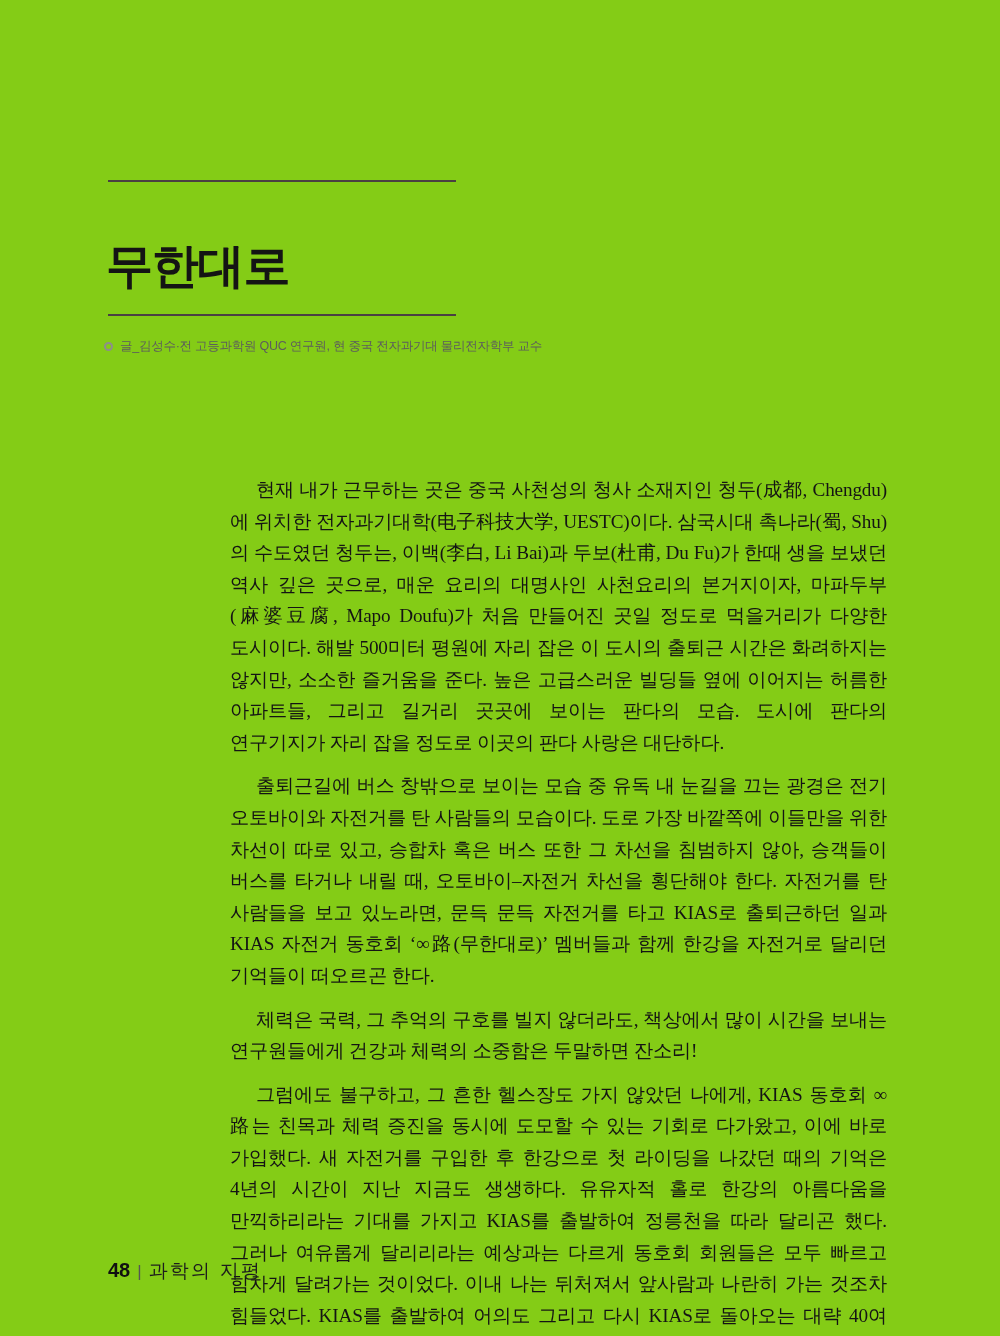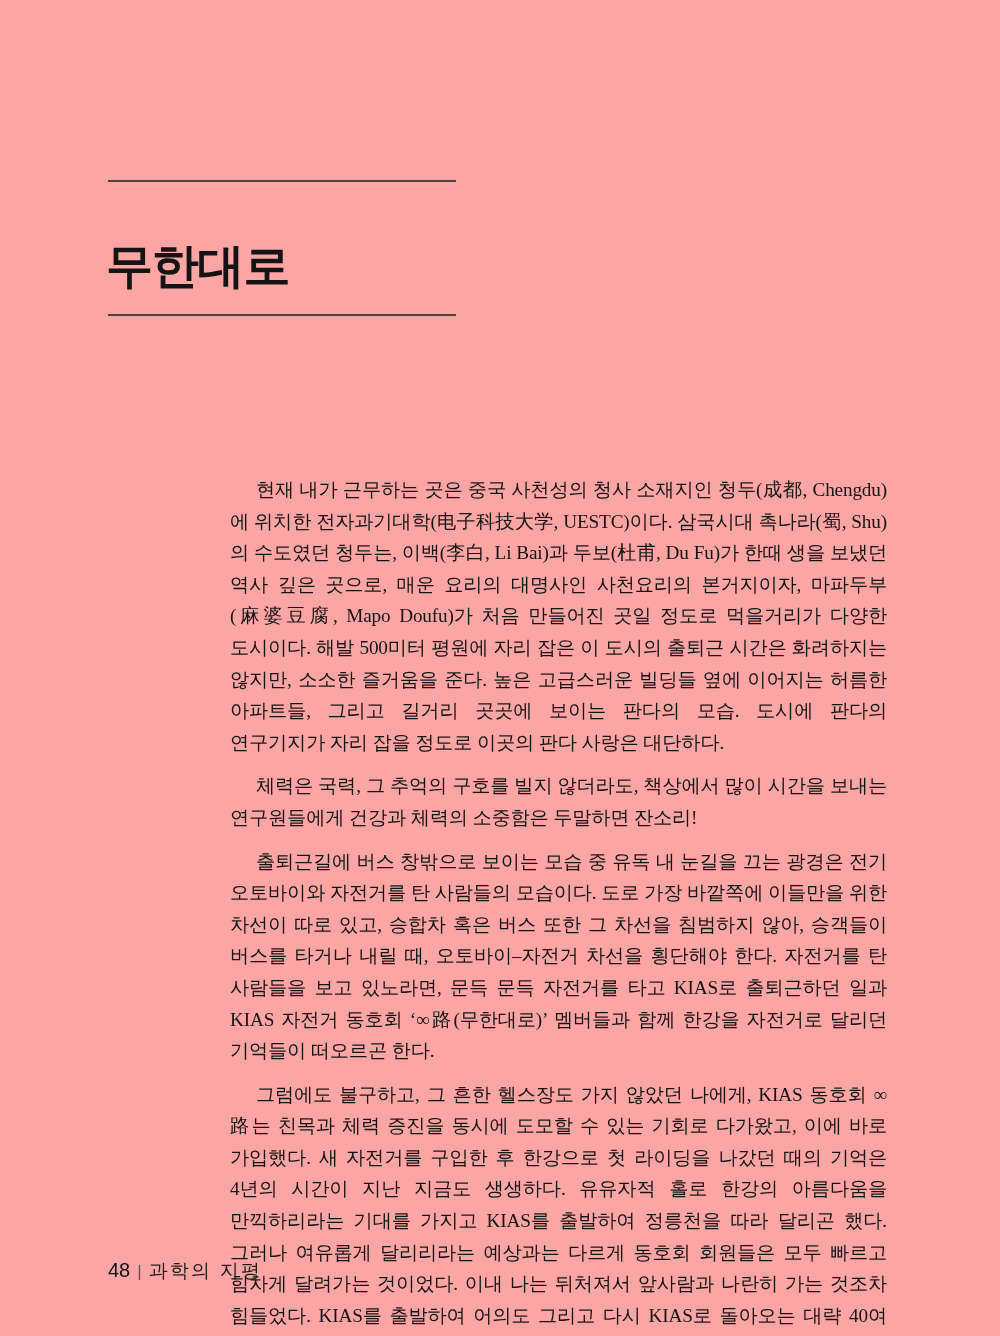--- a/index.html
+++ b/index.html
@@ -13,21 +13,21 @@
     height: 1336px;
     position: relative;
     overflow: hidden;
     font-family: "Liberation Serif", "DejaVu Serif", serif;
     color: #1a1a1a;
   }
 
   .page {
     position: absolute;
     inset: 0;
-    background: #fca5a5;
+    background: #84cc16;
   }
 
   
   .rule {
     position: absolute;
     left: 108px;
     width: 348px;
     height: 2px;
     background: #4a4042;
     border: 0;
@@ -98,21 +98,21 @@
     position: absolute;
     left: 108px;
     top: 1258px;
     display: flex;
     align-items: baseline;
     font-family: "Liberation Sans", "DejaVu Sans", sans-serif;
     white-space: nowrap;
   }
   .footer-page-number {
     font-size: 20px;
-    font-weight: 400;
+    font-weight: 700;
     color: #111111;
     letter-spacing: 0px;
   }
   .footer-divider {
     margin: 0 7px 0 7px;
     font-size: 17px;
     font-weight: 300;
     color: #555555;
   }
   .footer-publication {
@@ -125,25 +125,29 @@
 <body>
 
 <div class="page">
 
   <hr class="rule rule-top">
 
   <h1 class="article-title">무한대로</h1>
 
   <hr class="rule rule-bottom">
 
+  <div class="byline">
+    <span class="byline-bullet"></span>
+    <span>글_김성수·전 고등과학원 QUC 연구원, 현 중국 전자과기대 물리전자학부 교수</span>
+  </div>
 
   <div class="body-copy">
     <p>현재 내가 근무하는 곳은 중국 사천성의 청사 소재지인 청두(成都, Chengdu)에 위치한 전자과기대학(电子科技大学, UESTC)이다. 삼국시대 촉나라(蜀, Shu)의 수도였던 청두는, 이백(李白, Li Bai)과 두보(杜甫, Du Fu)가 한때 생을 보냈던 역사 깊은 곳으로, 매운 요리의 대명사인 사천요리의 본거지이자, 마파두부(麻婆豆腐, Mapo Doufu)가 처음 만들어진 곳일 정도로 먹을거리가 다양한 도시이다. 해발 500미터 평원에 자리 잡은 이 도시의 출퇴근 시간은 화려하지는 않지만, 소소한 즐거움을 준다. 높은 고급스러운 빌딩들 옆에 이어지는 허름한 아파트들, 그리고 길거리 곳곳에 보이는 판다의 모습. 도시에 판다의 연구기지가 자리 잡을 정도로 이곳의 판다 사랑은 대단하다.</p>
+    <p>출퇴근길에 버스 창밖으로 보이는 모습 중 유독 내 눈길을 끄는 광경은 전기 오토바이와 자전거를 탄 사람들의 모습이다. 도로 가장 바깥쪽에 이들만을 위한 차선이 따로 있고, 승합차 혹은 버스 또한 그 차선을 침범하지 않아, 승객들이 버스를 타거나 내릴 때, 오토바이–자전거 차선을 횡단해야 한다. 자전거를 탄 사람들을 보고 있노라면, 문득 문득 자전거를 타고 KIAS로 출퇴근하던 일과 KIAS 자전거 동호회 ‘∞路(무한대로)’ 멤버들과 함께 한강을 자전거로 달리던 기억들이 떠오르곤 한다.</p>
     <p>체력은 국력, 그 추억의 구호를 빌지 않더라도, 책상에서 많이 시간을 보내는 연구원들에게 건강과 체력의 소중함은 두말하면 잔소리!</p>
-    <p>출퇴근길에 버스 창밖으로 보이는 모습 중 유독 내 눈길을 끄는 광경은 전기 오토바이와 자전거를 탄 사람들의 모습이다. 도로 가장 바깥쪽에 이들만을 위한 차선이 따로 있고, 승합차 혹은 버스 또한 그 차선을 침범하지 않아, 승객들이 버스를 타거나 내릴 때, 오토바이–자전거 차선을 횡단해야 한다. 자전거를 탄 사람들을 보고 있노라면, 문득 문득 자전거를 타고 KIAS로 출퇴근하던 일과 KIAS 자전거 동호회 ‘∞路(무한대로)’ 멤버들과 함께 한강을 자전거로 달리던 기억들이 떠오르곤 한다.</p>
     <p>그럼에도 불구하고, 그 흔한 헬스장도 가지 않았던 나에게, KIAS 동호회 ∞路는 친목과 체력 증진을 동시에 도모할 수 있는 기회로 다가왔고, 이에 바로 가입했다. 새 자전거를 구입한 후 한강으로 첫 라이딩을 나갔던 때의 기억은 4년의 시간이 지난 지금도 생생하다. 유유자적 홀로 한강의 아름다움을 만끽하리라는 기대를 가지고 KIAS를 출발하여 정릉천을 따라 달리곤 했다. 그러나 여유롭게 달리리라는 예상과는 다르게 동호회 회원들은 모두 빠르고 힘차게 달려가는 것이었다. 이내 나는 뒤처져서 앞사람과 나란히 가는 것조차 힘들었다. KIAS를 출발하여 어의도 그리고 다시 KIAS로 돌아오는 대략 40여 킬로미터 코스. 이러다 심장이 터지는 것은 아닐지 나는 체력의 한계를 실감하며, 정신마저 혼미해졌다.</p>
     <p>체력방전에도 불구하고 끝까지 완주를 하고 나니, 정신은 오히려 맑아지고, 기분도 좋아지는 것이 아닌가! 이런 것이 라이딩의 즐거움인 것일까? 라이딩의 즐거움을 깨닫게 된 이후 나는 자</p>
   </div>
 
   <div class="footer">
     <span class="footer-page-number">48</span>
     <span class="footer-divider">|</span>
     <span class="footer-publication">과학의 지평</span>
   </div>
 

